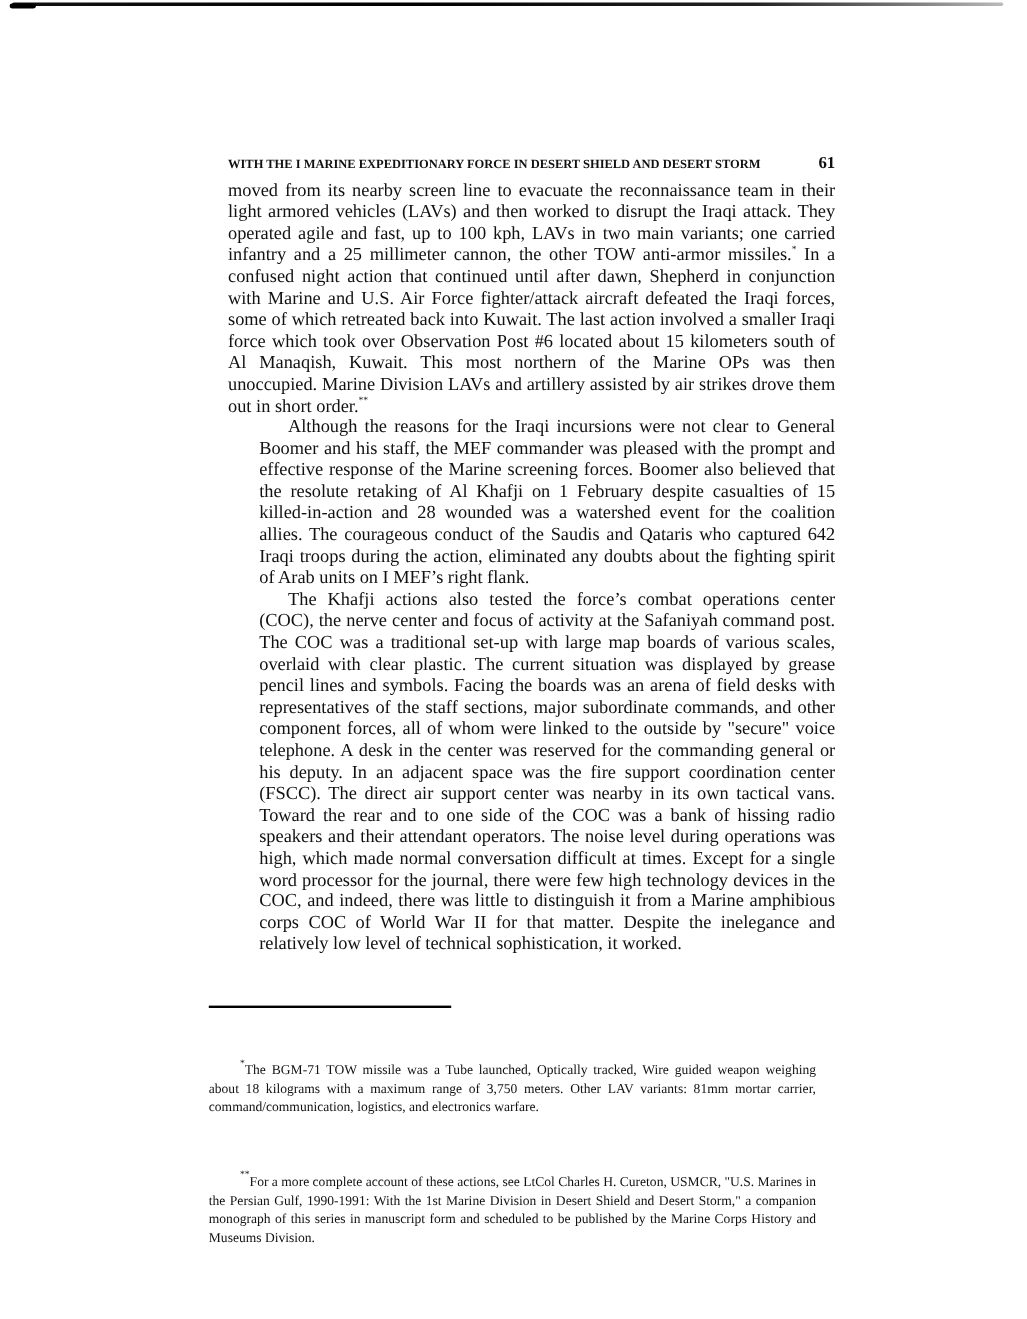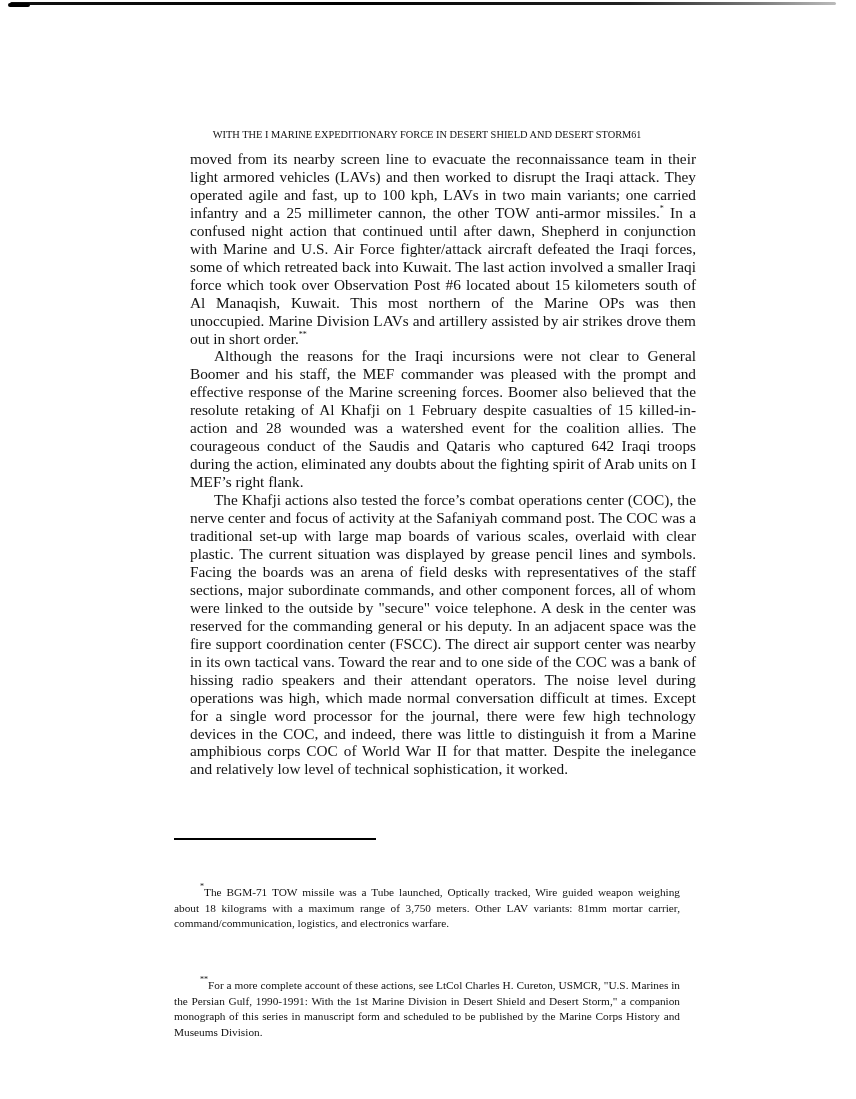--- a/index.html
+++ b/index.html
@@ -12,32 +12,32 @@
   .scan-edge-tick {
     position: absolute; left: 8px; top: 3px; width: 22px; height: 4px;
     background: #000; border-radius: 2px;
   }
   .page {
     position: absolute; left: 174px; top: 0; width: 506px;
     font-family: "Liberation Serif", "DejaVu Serif", serif;
     color: #111;
   }
   .running-head {
-    position: absolute; top: 129px; left: 0; width: 506px;
-    font-size: 10.4px; font-weight: normal; letter-spacing: 0;
-    display: flex; justify-content: center; align-items: baseline;
+    position: absolute; top: 129px; left: 16px; width: 506px;
+    font-size: 10.4px; font-weight: bold; letter-spacing: 0;
+    display: flex; justify-content: space-between; align-items: baseline;
   }
-  .running-head .folio { font-size: 10px; }
+  .running-head .folio { font-size: 14px; }
   .body-text {
     position: absolute; top: 150px; left: 16px; width: 506px;
     font-size: 15.3px; line-height: 17.95px;
     text-align: justify;
   }
   .body-text p { margin: 0; }
-  .body-text p.indent { text-indent: 24px; }
+  .body-text p.indent { text-indent: 24px; margin-left: 26px; }
   sup.fnref { font-size: 8px; vertical-align: 7px; line-height: 0; }
   .fn-rule {
     position: absolute; top: 838px; left: 0; width: 202px; height: 1.5px;
     background: #000;
   }
   .footnotes {
     position: absolute; left: 0; width: 506px;
     font-size: 11.3px; line-height: 15.6px; text-align: justify;
   }
   .footnotes p { margin: 0; text-indent: 26px; }

